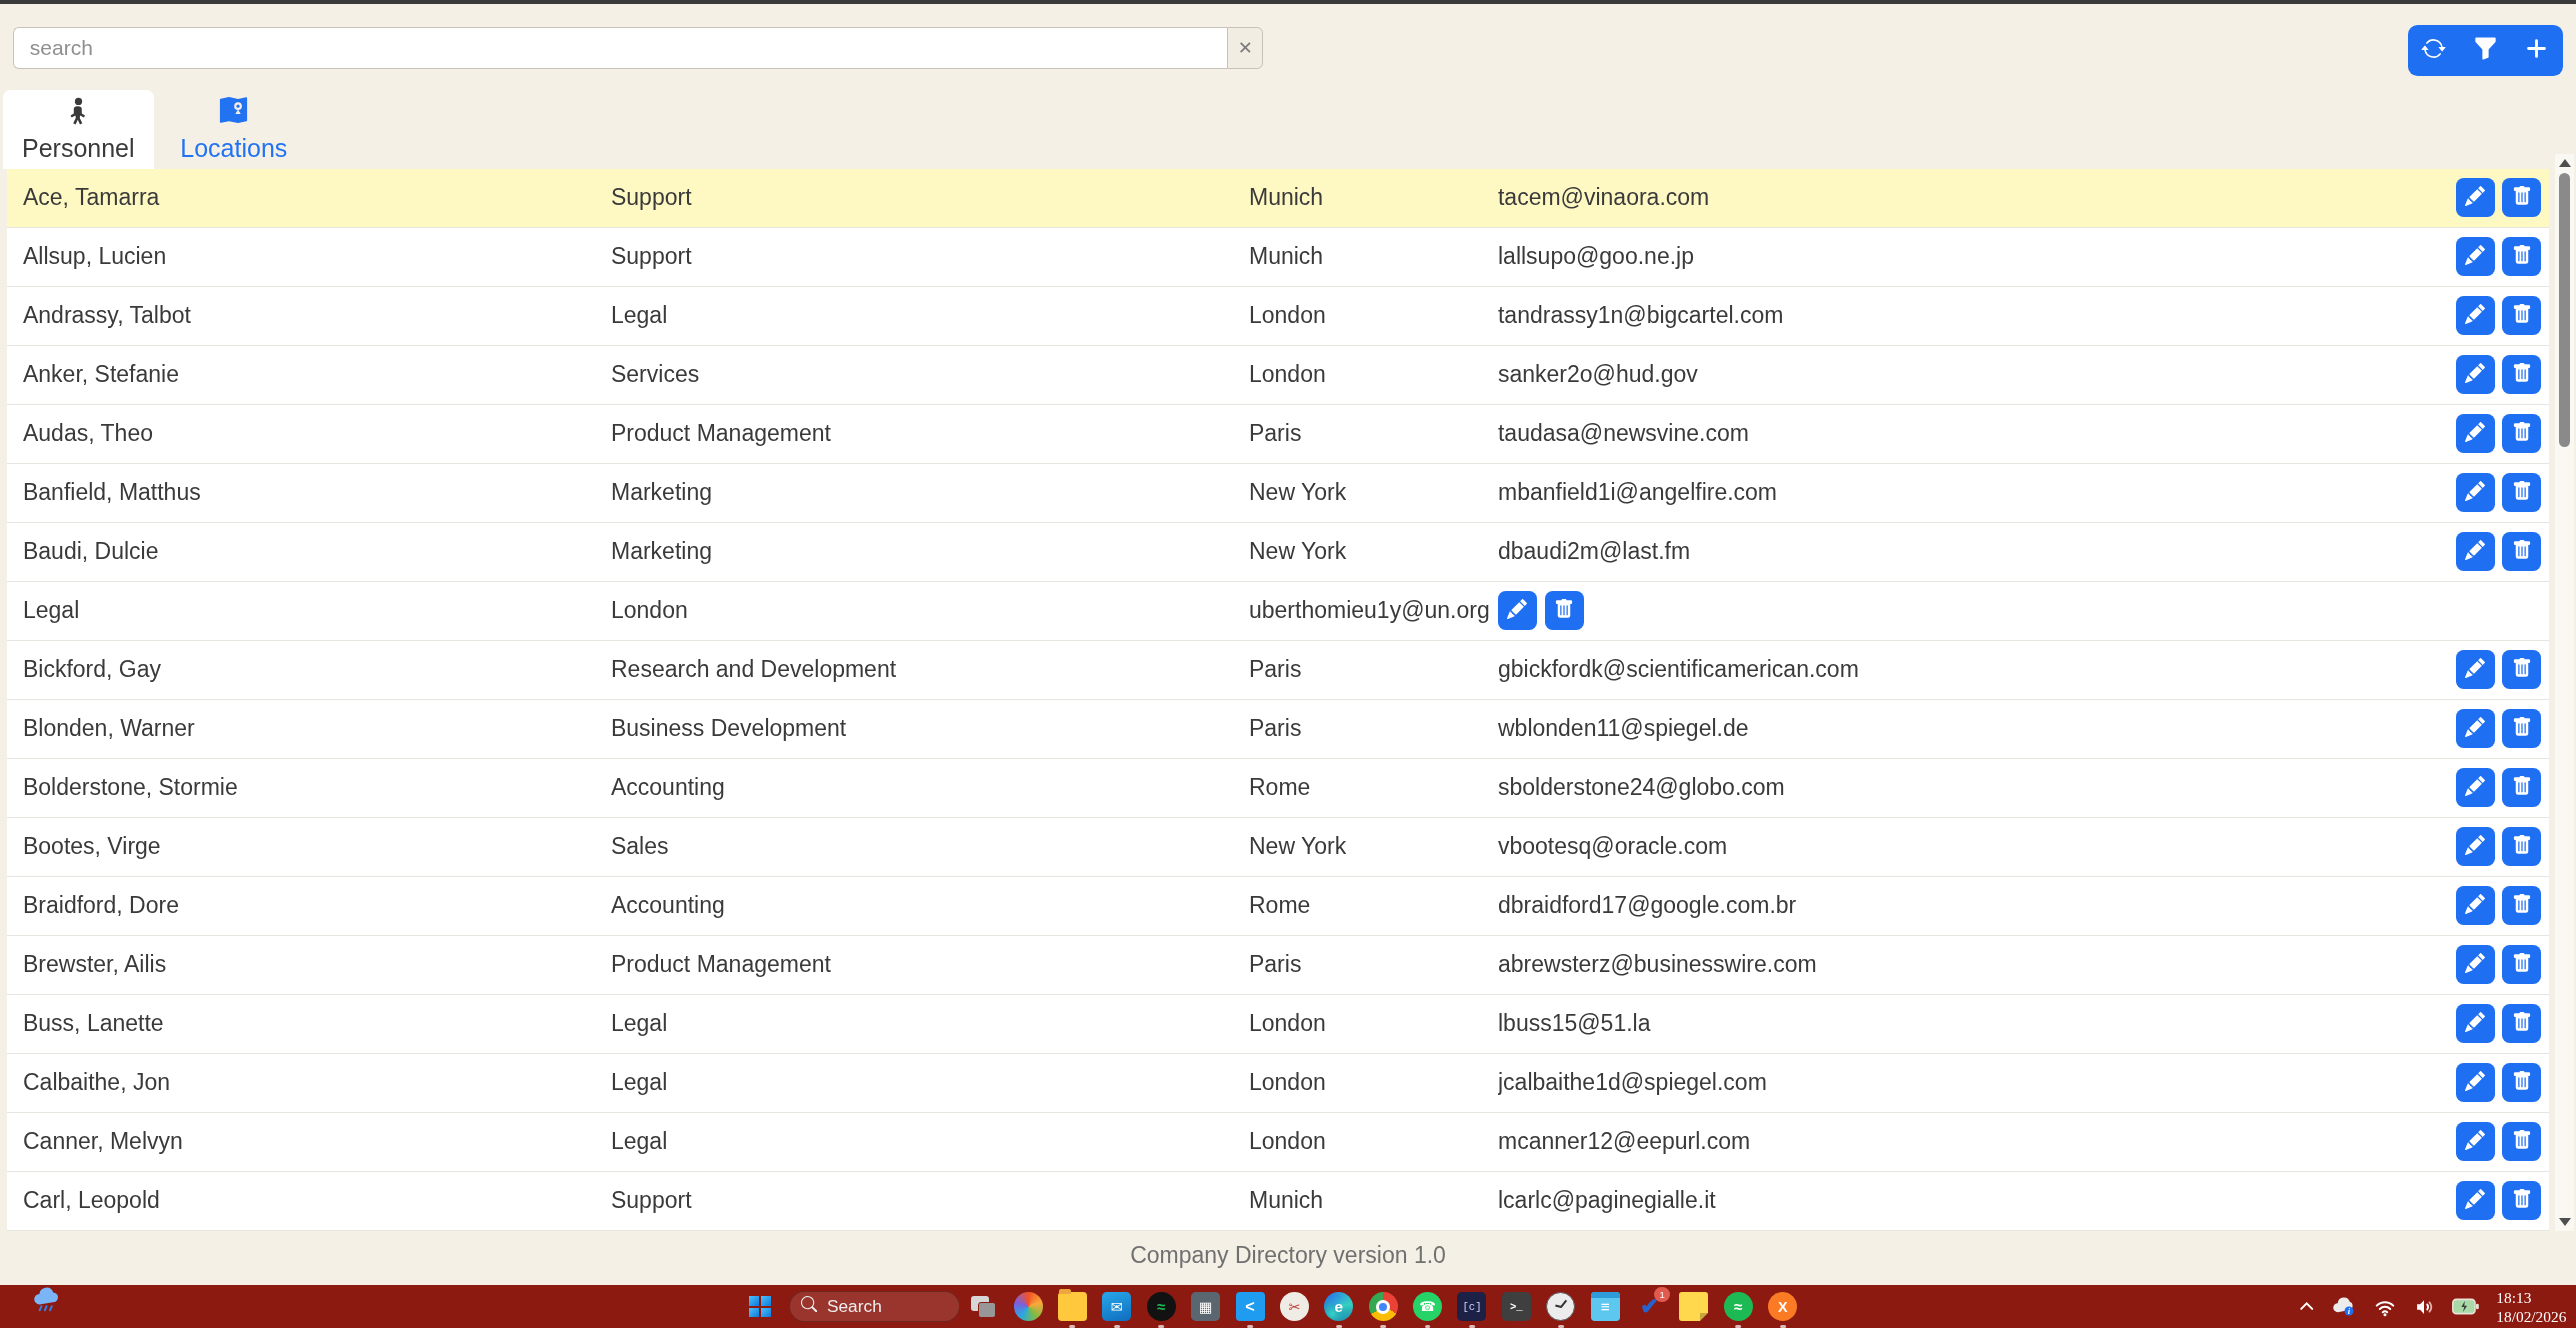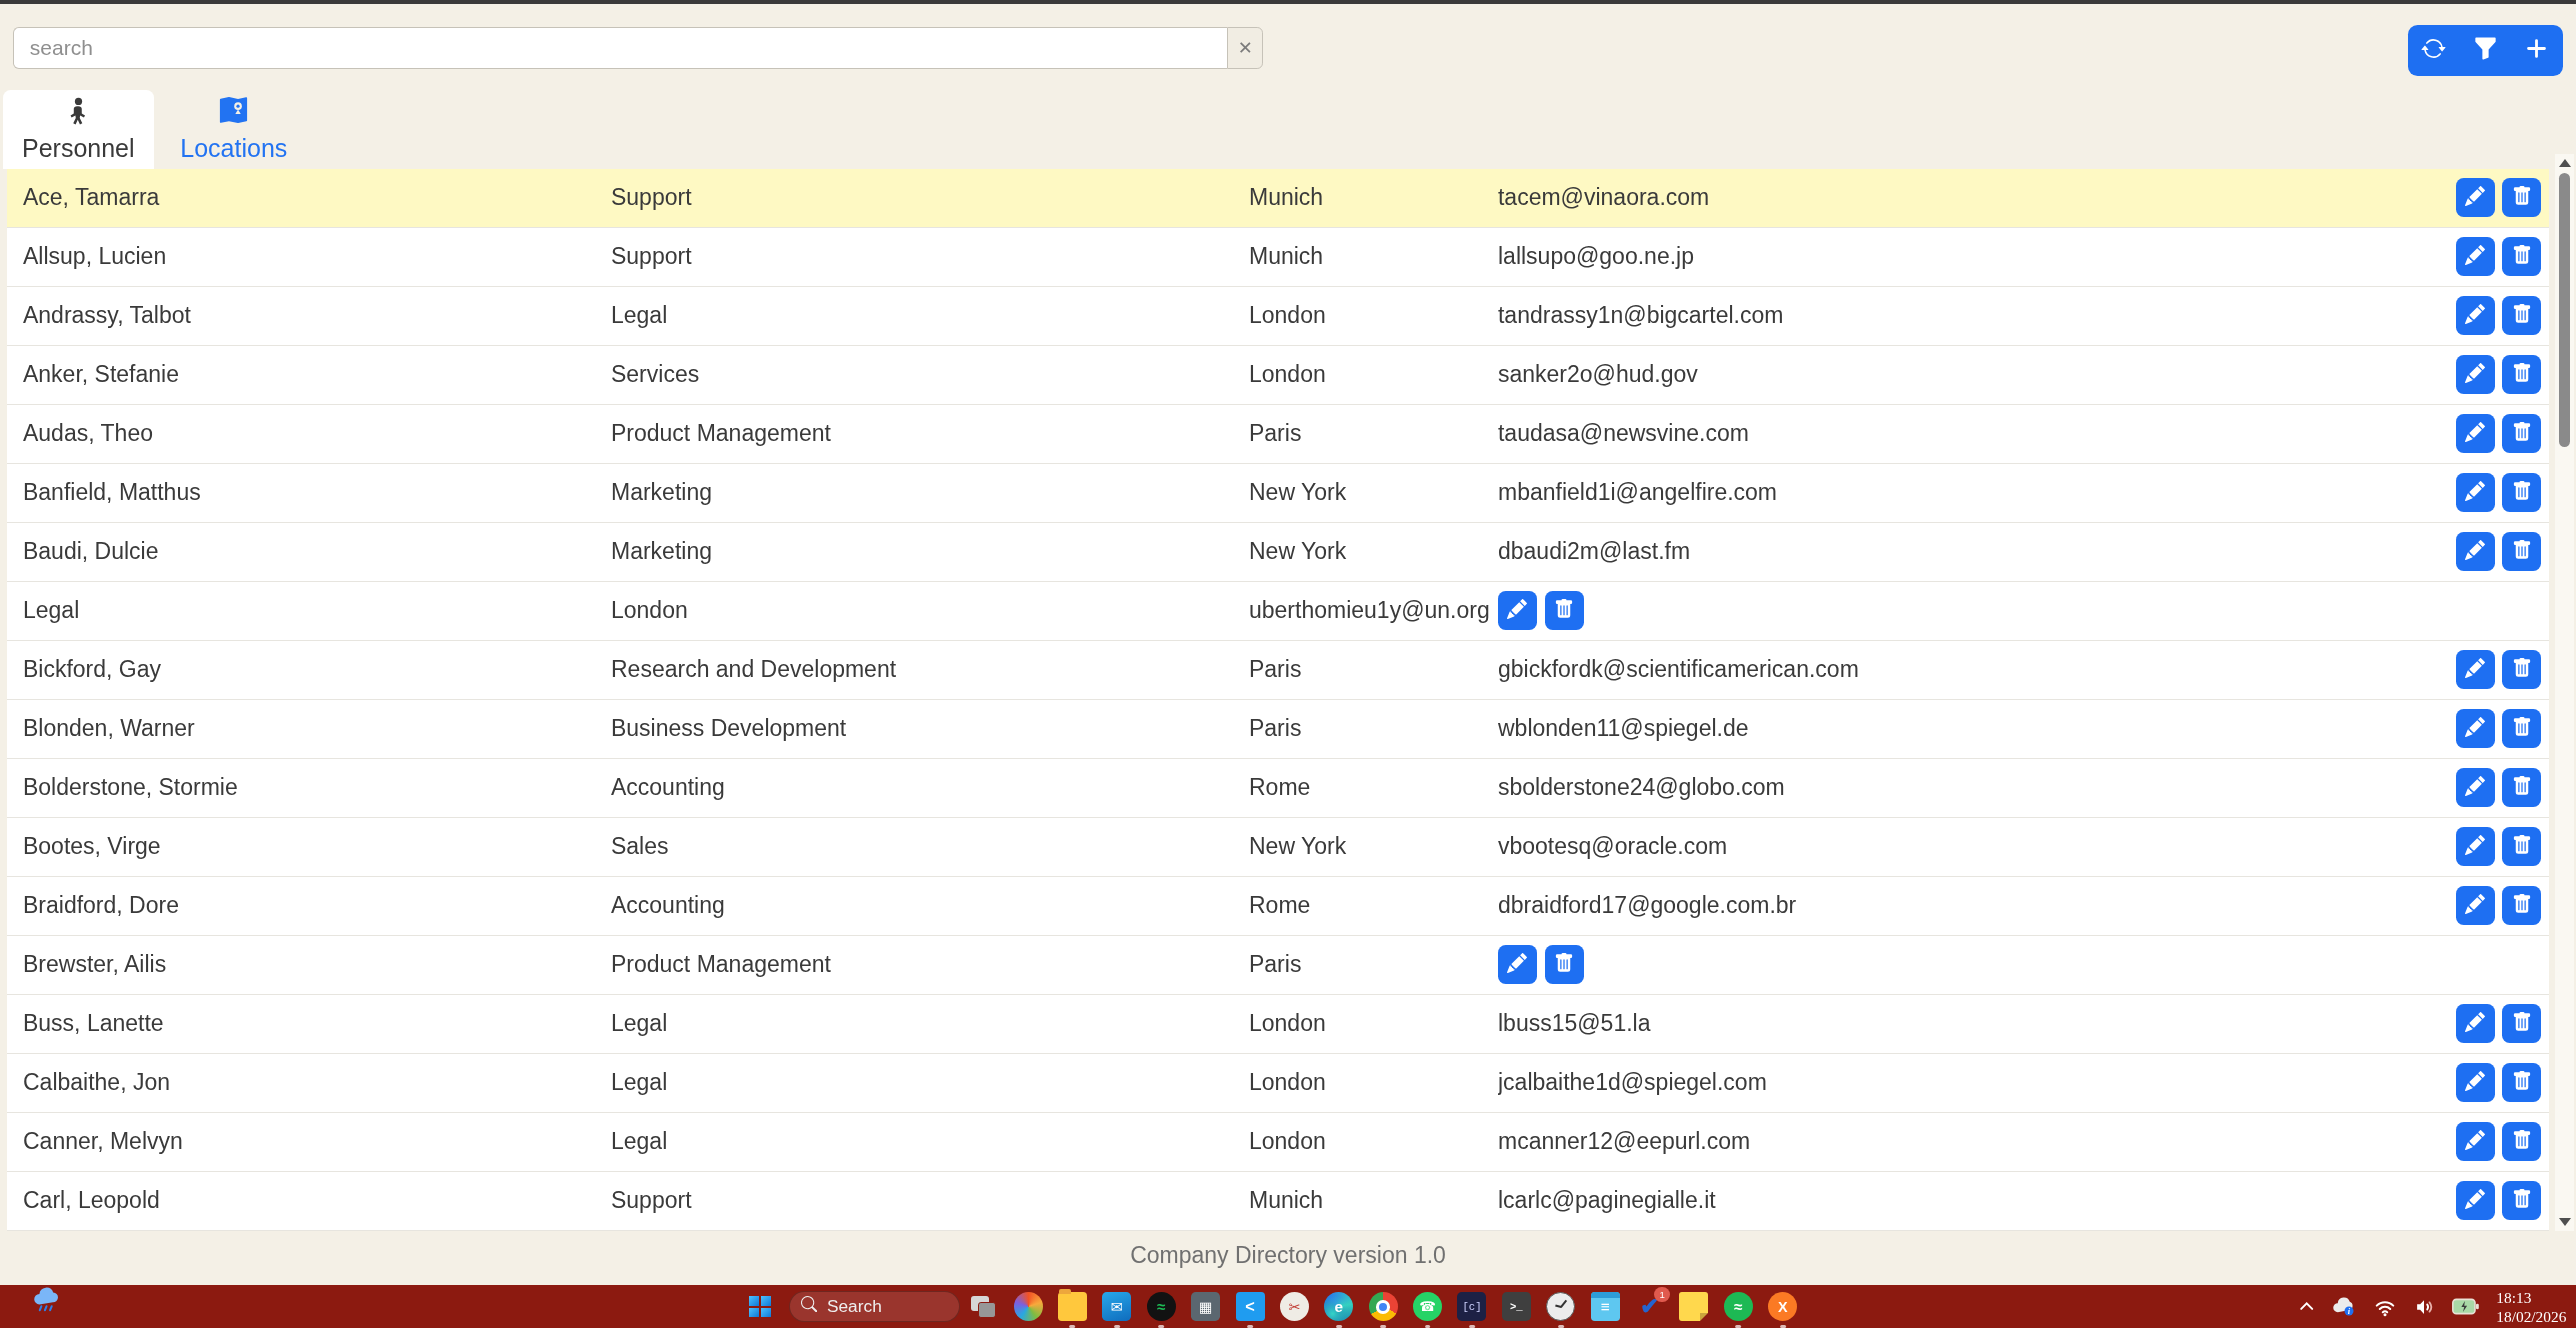--- a/index.html
+++ b/index.html
@@ -404,20 +404,21 @@
             <span><svg viewBox="0 0 16 16" width="20" height="20" fill="#fff">
                 <path d="M2.5 1a1 1 0 0 0-1 1v1a1 1 0 0 0 1 1H3v9a2 2 0 0 0 2 2h6a2 2 0 0 0 2-2V4h.5a1 1 0 0 0 1-1V2a1 1 0 0 0-1-1H10a1 1 0 0 0-1-1H7a1 1 0 0 0-1 1H2.5zm3 4a.5.5 0 0 1 .5.5v7a.5.5 0 0 1-1 0v-7a.5.5 0 0 1 .5-.5zM8 5a.5.5 0 0 1 .5.5v7a.5.5 0 0 1-1 0v-7A.5.5 0 0 1 8 5zm3 .5v7a.5.5 0 0 1-1 0v-7a.5.5 0 0 1 1 0z"></path>
               </svg></span>
           </button>
         </span>
       </div>
       <div class="row">
         <span class="cell">Brewster, Ailis</span>
         <span class="cell">Product Management</span>
         <span class="cell">Paris</span>
+        <span class="cell">abrewsterz@businesswire.com</span>
         <span class="actions">
           <button class="act">
             <span><svg viewBox="0 0 16 16" width="20" height="20" fill="#fff">
                 <path d="M12.854.146a.5.5 0 0 0-.707 0L10.5 1.793 14.207 5.5l1.647-1.646a.5.5 0 0 0 0-.708l-3-3zm.646 6.061L9.793 2.5 3.293 9H3.5a.5.5 0 0 1 .5.5v.5h.5a.5.5 0 0 1 .5.5v.5h.5a.5.5 0 0 1 .5.5v.5h.5a.5.5 0 0 1 .5.5v.207l6.5-6.5zm-7.468 7.468A.5.5 0 0 1 6 13.5V13h-.5a.5.5 0 0 1-.5-.5V12h-.5a.5.5 0 0 1-.5-.5V11h-.5a.5.5 0 0 1-.5-.5V10h-.5a.5.5 0 0 1-.175-.032l-.179.178a.5.5 0 0 0-.11.168l-2 5a.5.5 0 0 0 .65.65l5-2a.5.5 0 0 0 .168-.11l.178-.178z"></path>
               </svg></span>
           </button>
           <button class="act">
             <span><svg viewBox="0 0 16 16" width="20" height="20" fill="#fff">
                 <path d="M2.5 1a1 1 0 0 0-1 1v1a1 1 0 0 0 1 1H3v9a2 2 0 0 0 2 2h6a2 2 0 0 0 2-2V4h.5a1 1 0 0 0 1-1V2a1 1 0 0 0-1-1H10a1 1 0 0 0-1-1H7a1 1 0 0 0-1 1H2.5zm3 4a.5.5 0 0 1 .5.5v7a.5.5 0 0 1-1 0v-7a.5.5 0 0 1 .5-.5zM8 5a.5.5 0 0 1 .5.5v7a.5.5 0 0 1-1 0v-7A.5.5 0 0 1 8 5zm3 .5v7a.5.5 0 0 1-1 0v-7a.5.5 0 0 1 1 0z"></path>
               </svg></span>

